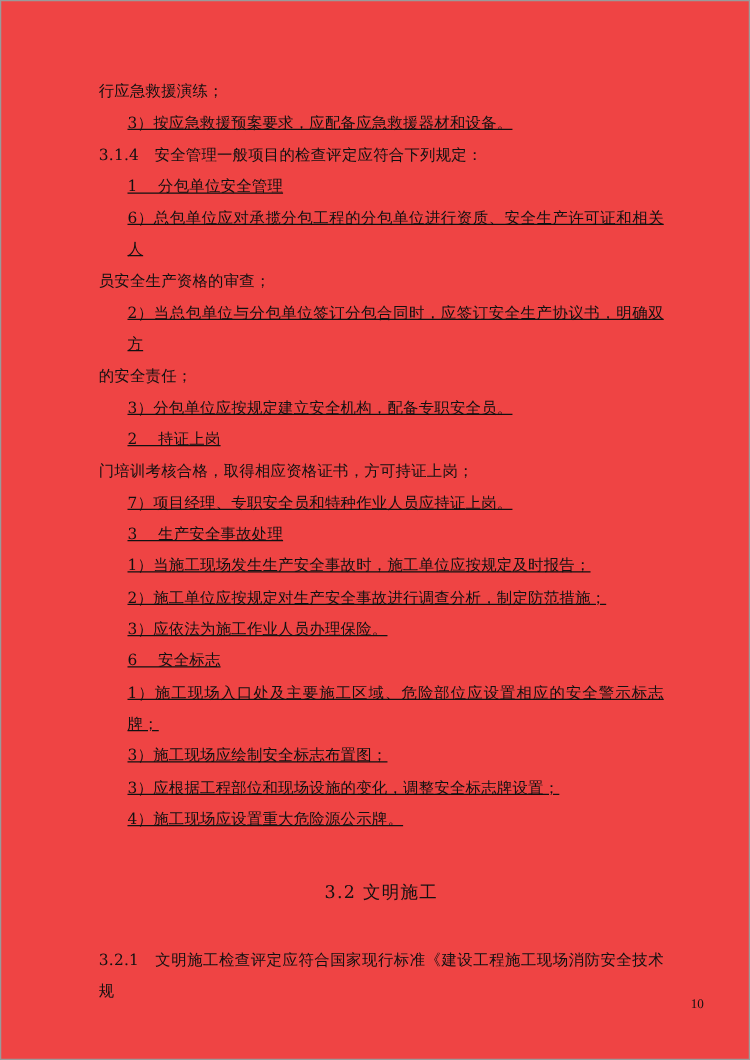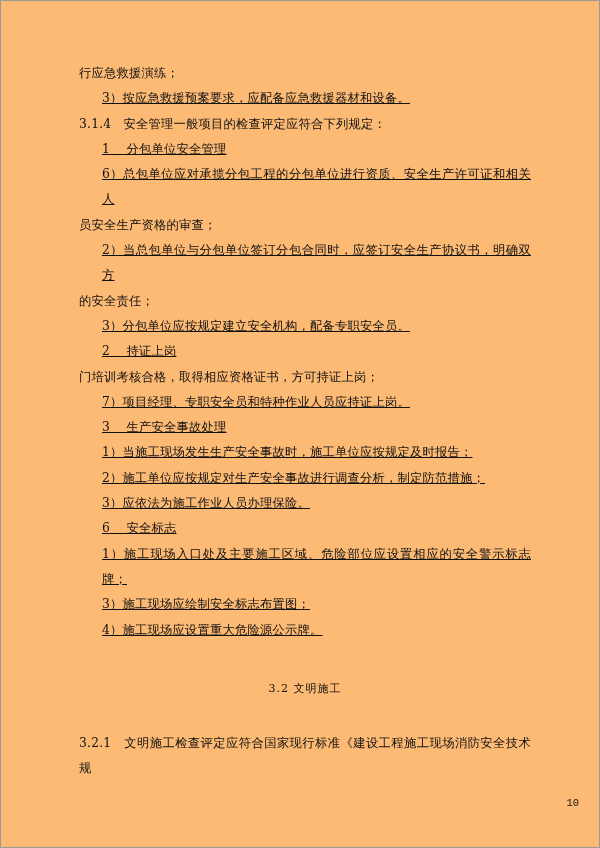--- a/index.html
+++ b/index.html
@@ -4,21 +4,21 @@
 <style>
   html, body {
     margin: 0;
     padding: 0;
     background: #b0b0b0;
   }
   .page {
     position: relative;
     width: 600px;
     height: 848px;
-    background: #fdba74;
+    background: #ef4444;
     border: 1px solid #9a9a9a;
     box-sizing: border-box;
     overflow: hidden;
     font-family: "DejaVu Serif", "Liberation Serif", serif;
     color: #111111;
   }
   .content {
     position: absolute;
     left: 78px;
     top: 60px;
@@ -29,32 +29,32 @@
     line-height: 25.3px;
     letter-spacing: 0.2px;
     text-align: justify;
     white-space: pre-wrap;
     word-break: break-all;
   }
   .indent-0 { text-indent: 0; }
   .indent-1 { padding-left: 23px; text-decoration: underline; }
   .section-title {
     text-align: center;
-    font-size: 11px;
+    font-size: 14px;
     line-height: 24px;
     margin-top: 34px;
     margin-bottom: 30px;
     letter-spacing: 1px;
   }
   .page-number {
     position: absolute;
-    right: 20px;
+    right: 36px;
     bottom: 38px;
     font-size: 10.5px;
-    font-family: Liberation Mono, monospace;
+    font-family: Liberation Serif, serif;
     color: #111111;
   }
 </style>
 </head>
 <body>
 
 <div class="page">
   <div class="content">
 
     <div>
@@ -70,20 +70,21 @@
       <div class="line indent-1">2    持证上岗</div>
       <div class="line indent-0">门培训考核合格，取得相应资格证书，方可持证上岗；</div>
       <div class="line indent-1">7）项目经理、专职安全员和特种作业人员应持证上岗。</div>
       <div class="line indent-1">3    生产安全事故处理</div>
       <div class="line indent-1">1）当施工现场发生生产安全事故时，施工单位应按规定及时报告；</div>
       <div class="line indent-1">2）施工单位应按规定对生产安全事故进行调查分析，制定防范措施；</div>
       <div class="line indent-1">3）应依法为施工作业人员办理保险。</div>
       <div class="line indent-1">6    安全标志</div>
       <div class="line indent-1">1）施工现场入口处及主要施工区域、危险部位应设置相应的安全警示标志牌；</div>
       <div class="line indent-1">3）施工现场应绘制安全标志布置图；</div>
+      <div class="line indent-1">3）应根据工程部位和现场设施的变化，调整安全标志牌设置；</div>
       <div class="line indent-1">4）施工现场应设置重大危险源公示牌。</div>
     </div>
 
     <div class="section-title">3.2   文明施工</div>
 
     <div>
       <div class="line indent-0">3.2.1   文明施工检查评定应符合国家现行标准《建设工程施工现场消防安全技术规</div>
 
     </div>
 

